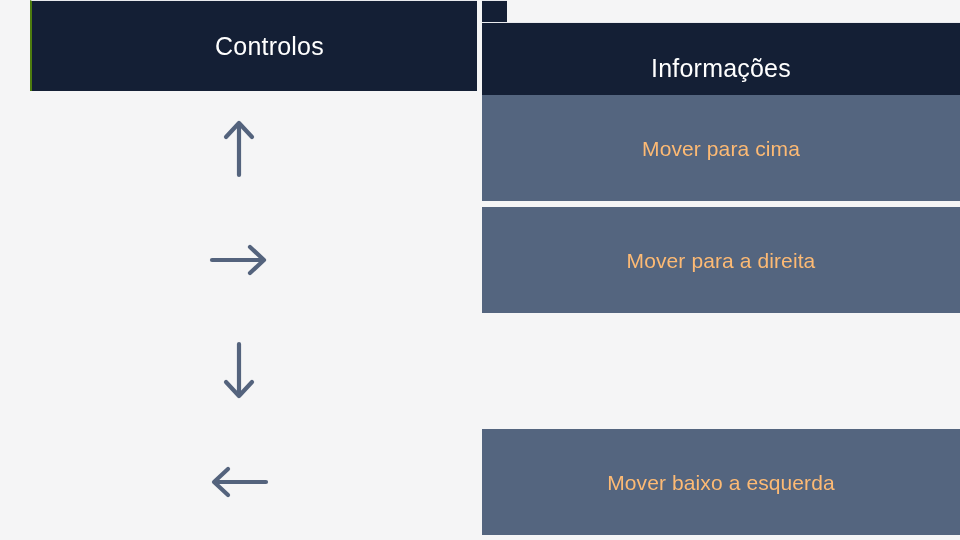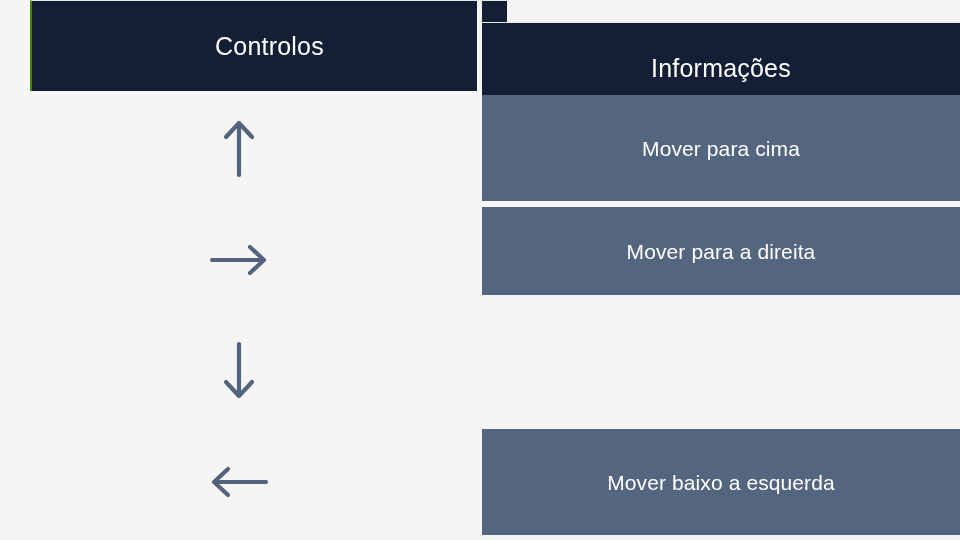--- a/index.html
+++ b/index.html
@@ -88,21 +88,21 @@
     left: 482px;
     top: 91px;
     width: 478px;
     height: 449px;
   }
   .info-cell {
     position: absolute;
     left: 0;
     width: 478px;
     background: #54657f;
-    color: #ffffff;
+    color: #fdba74;
     display: flex;
     align-items: center;
     justify-content: center;
     box-sizing: border-box;
   }
   .info-text {
     font-size: 21px;
     font-weight: 400;
     line-height: 1;
     letter-spacing: 0.1px;
@@ -173,21 +173,21 @@
     </div>
 
   </div>
 
   <div class="info-col">
 
     <div class="info-cell" style="top:4px; height:106px;">
       <span class="info-text">Mover para cima</span>
     </div>
 
-    <div class="info-cell" style="top:116px; height:88px;">
+    <div class="info-cell" style="top:116px; height:106px;">
       <span class="info-text">Mover para a direita</span>
     </div>
 
 
     <div class="info-cell" style="top:338px; height:106px;">
       <span class="info-text">Mover baixo a esquerda</span>
     </div>
 
   </div>
 

